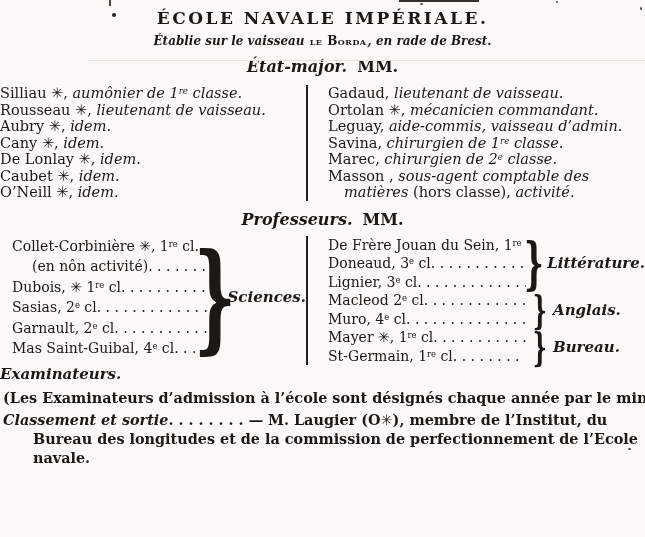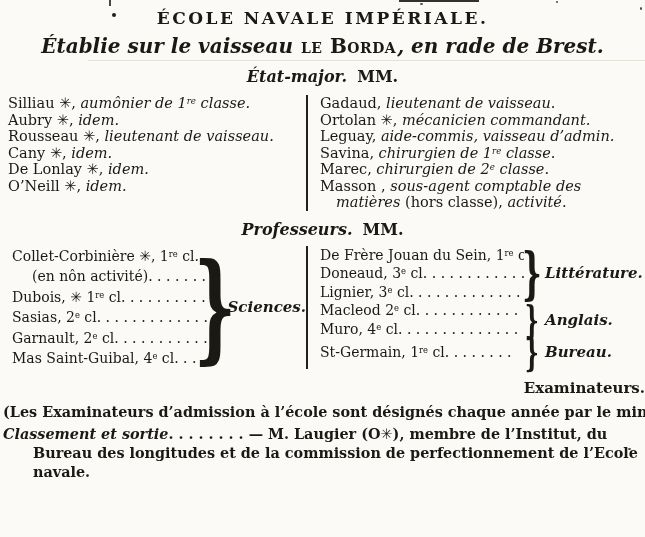--- a/index.html
+++ b/index.html
@@ -4,47 +4,47 @@
 <style>
   html,body{margin:0;padding:0;}
   body{background:var(--paper,#fbfaf7);}
   .page{
     position:relative;width:645px;height:537px;overflow:hidden;
     background:var(--paper,#fbfaf7);color:var(--ink,#1b1914);
     font-family:"DejaVu Serif","DejaVu Sans",serif;
     box-sizing:border-box;padding-top:6px;
   }
   .title{text-align:center;font-size:17px;font-weight:bold;letter-spacing:2.5px;margin-top:2px;}
-  .subtitle{text-align:center;font-size:20px;font-weight:bold;font-style:italic;margin-top:6px;}
+  .subtitle{text-align:center;font-size:12px;font-weight:bold;font-style:italic;margin-top:6px;}
   .ship{font-style:normal;font-variant:small-caps;letter-spacing:.5px;padding:0 1px;}
   .faint-rule{position:absolute;left:88px;right:0;top:60px;height:1px;background:#e4e1d8;}
   .sec-head{text-align:center;font-size:16px;margin-top:9px;}
   .hi{font-style:italic;font-weight:bold;}
   .hr{margin-left:5px;font-weight:bold;}
   .commandants{margin:7px 0 0 2px;font-size:15.5px;line-height:20px;}
   .twocol{display:flex;margin-top:9px;}
-  .colL{width:306px;box-sizing:border-box;padding-left:8px;flex:none;}
+  .colL{width:306px;box-sizing:border-box;flex:none;}
   .vdiv{flex:none;width:2px;background:#23211c;}
-  .colR{flex:1;min-width:0;padding-left:12px;}
+  .colR{flex:1;min-width:0;padding-left:20px;}
   .item{font-size:14.5px;line-height:16.5px;padding-left:16px;text-indent:-16px;}
   .prof-cols{margin-top:7px;}
   .prof-cols .colL{padding-left:12px;}
   .group{display:flex;align-items:center;}
   .rowsL{width:216px;min-width:0;}
   .rowsR{width:204px;min-width:0;}
   .prow{font-size:14px;line-height:20.5px;white-space:nowrap;overflow:hidden;}
   .rowsR .prow{line-height:18.5px;}
   .prow.indent{padding-left:20px;}
   .brace{flex:none;width:16px;display:flex;align-items:center;justify-content:center;font-weight:bold;}
   .brace span{display:block;line-height:.7;transform:scaleX(.55);}
   .b6 span{font-size:118px;}
   .b3 span{font-size:56px;}
   .b2 span{font-size:40px;}
   .glabel{font-size:15px;font-weight:bold;font-style:italic;margin-left:5px;white-space:nowrap;text-align:right;}
-  .exam-head{text-align:right;font-size:15px;font-weight:bold;margin-top:10px;}
+  .exam-head{text-align:left;font-size:15px;font-weight:bold;font-style:italic;}
   .exam-note{margin:6px 0 0 3px;font-size:14.4px;font-weight:bold;white-space:nowrap;}
   .classement{margin:4px 4px 0 3px;font-size:14.4px;font-weight:bold;line-height:19px;padding-left:30px;text-indent:-30px;}
   sup{font-size:.6em;line-height:0;vertical-align:.45em;}
   i sup{font-style:italic;}
   .speck{position:absolute;background:#4a473f;border-radius:50%;}
   .s1{left:112px;top:13px;width:4px;height:4px;background:#22201b;}
   .s2{left:109px;top:0;width:2px;height:6px;border-radius:0;}
   .s3{left:420px;top:3px;width:3px;height:2px;}
   .s4{left:556px;top:1px;width:2px;height:2px;}
   .s5{left:640px;top:7px;width:2px;height:3px;}
@@ -71,24 +71,25 @@
 
   <div class="sec-head">
     <span class="hi">État-major.</span>
     <span class="hr">MM.</span>
   </div>
 
 
   <div class="twocol em-cols">
     <div class="colL">
       <div class="item">Silliau ✳, <i>aumônier de 1<sup>re</sup> classe.</i></div>
+      <div class="item">Rousseau ✳, <i>lieutenant de vaisseau.</i></div>
       <div class="item">Aubry ✳, <i>idem.</i></div>
-      <div class="item">Rousseau ✳, <i>lieutenant de vaisseau.</i></div>
       <div class="item">Cany ✳, <i>idem.</i></div>
       <div class="item">De Lonlay ✳, <i>idem.</i></div>
+      <div class="item">Caubet ✳, <i>idem.</i></div>
       <div class="item">O’Neill ✳, <i>idem.</i></div>
     </div>
     <div class="vdiv"></div>
     <div class="colR">
       <div class="item">Gadaud, <i>lieutenant de vaisseau.</i></div>
       <div class="item">Ortolan ✳, <i>mécanicien commandant.</i></div>
       <div class="item">Leguay, <i>aide-commis, vaisseau d’admin.</i></div>
       <div class="item">Savina, <i>chirurgien de 1<sup>re</sup> classe.</i></div>
       <div class="item">Marec, <i>chirurgien de 2<sup>e</sup> classe.</i></div>
       <div class="item">Masson , <i>sous-agent comptable des matières</i> (hors classe), <i>activité.</i></div>
@@ -135,20 +136,21 @@
           <div class="prow">Macleod 2<sup>e</sup> cl. . . . . . . . . . . .</div>
           <div class="prow">Muro, 4<sup>e</sup> cl. . . . . . . . . . . . . .</div>
         </div>
         <div class="brace b2">
             <span>}</span>
           </div>
         <div class="glabel">Anglais.</div>
       </div>
       <div class="group">
         <div class="rowsR">
+          <div class="prow">Mayer ✳, 1<sup>re</sup> cl. . . . . . . . . . .</div>
           <div class="prow">St-Germain, 1<sup>re</sup> cl. . . . . . . .</div>
         </div>
         <div class="brace b2">
             <span>}</span>
           </div>
         <div class="glabel">Bureau.</div>
       </div>
     </div>
   </div>
 

